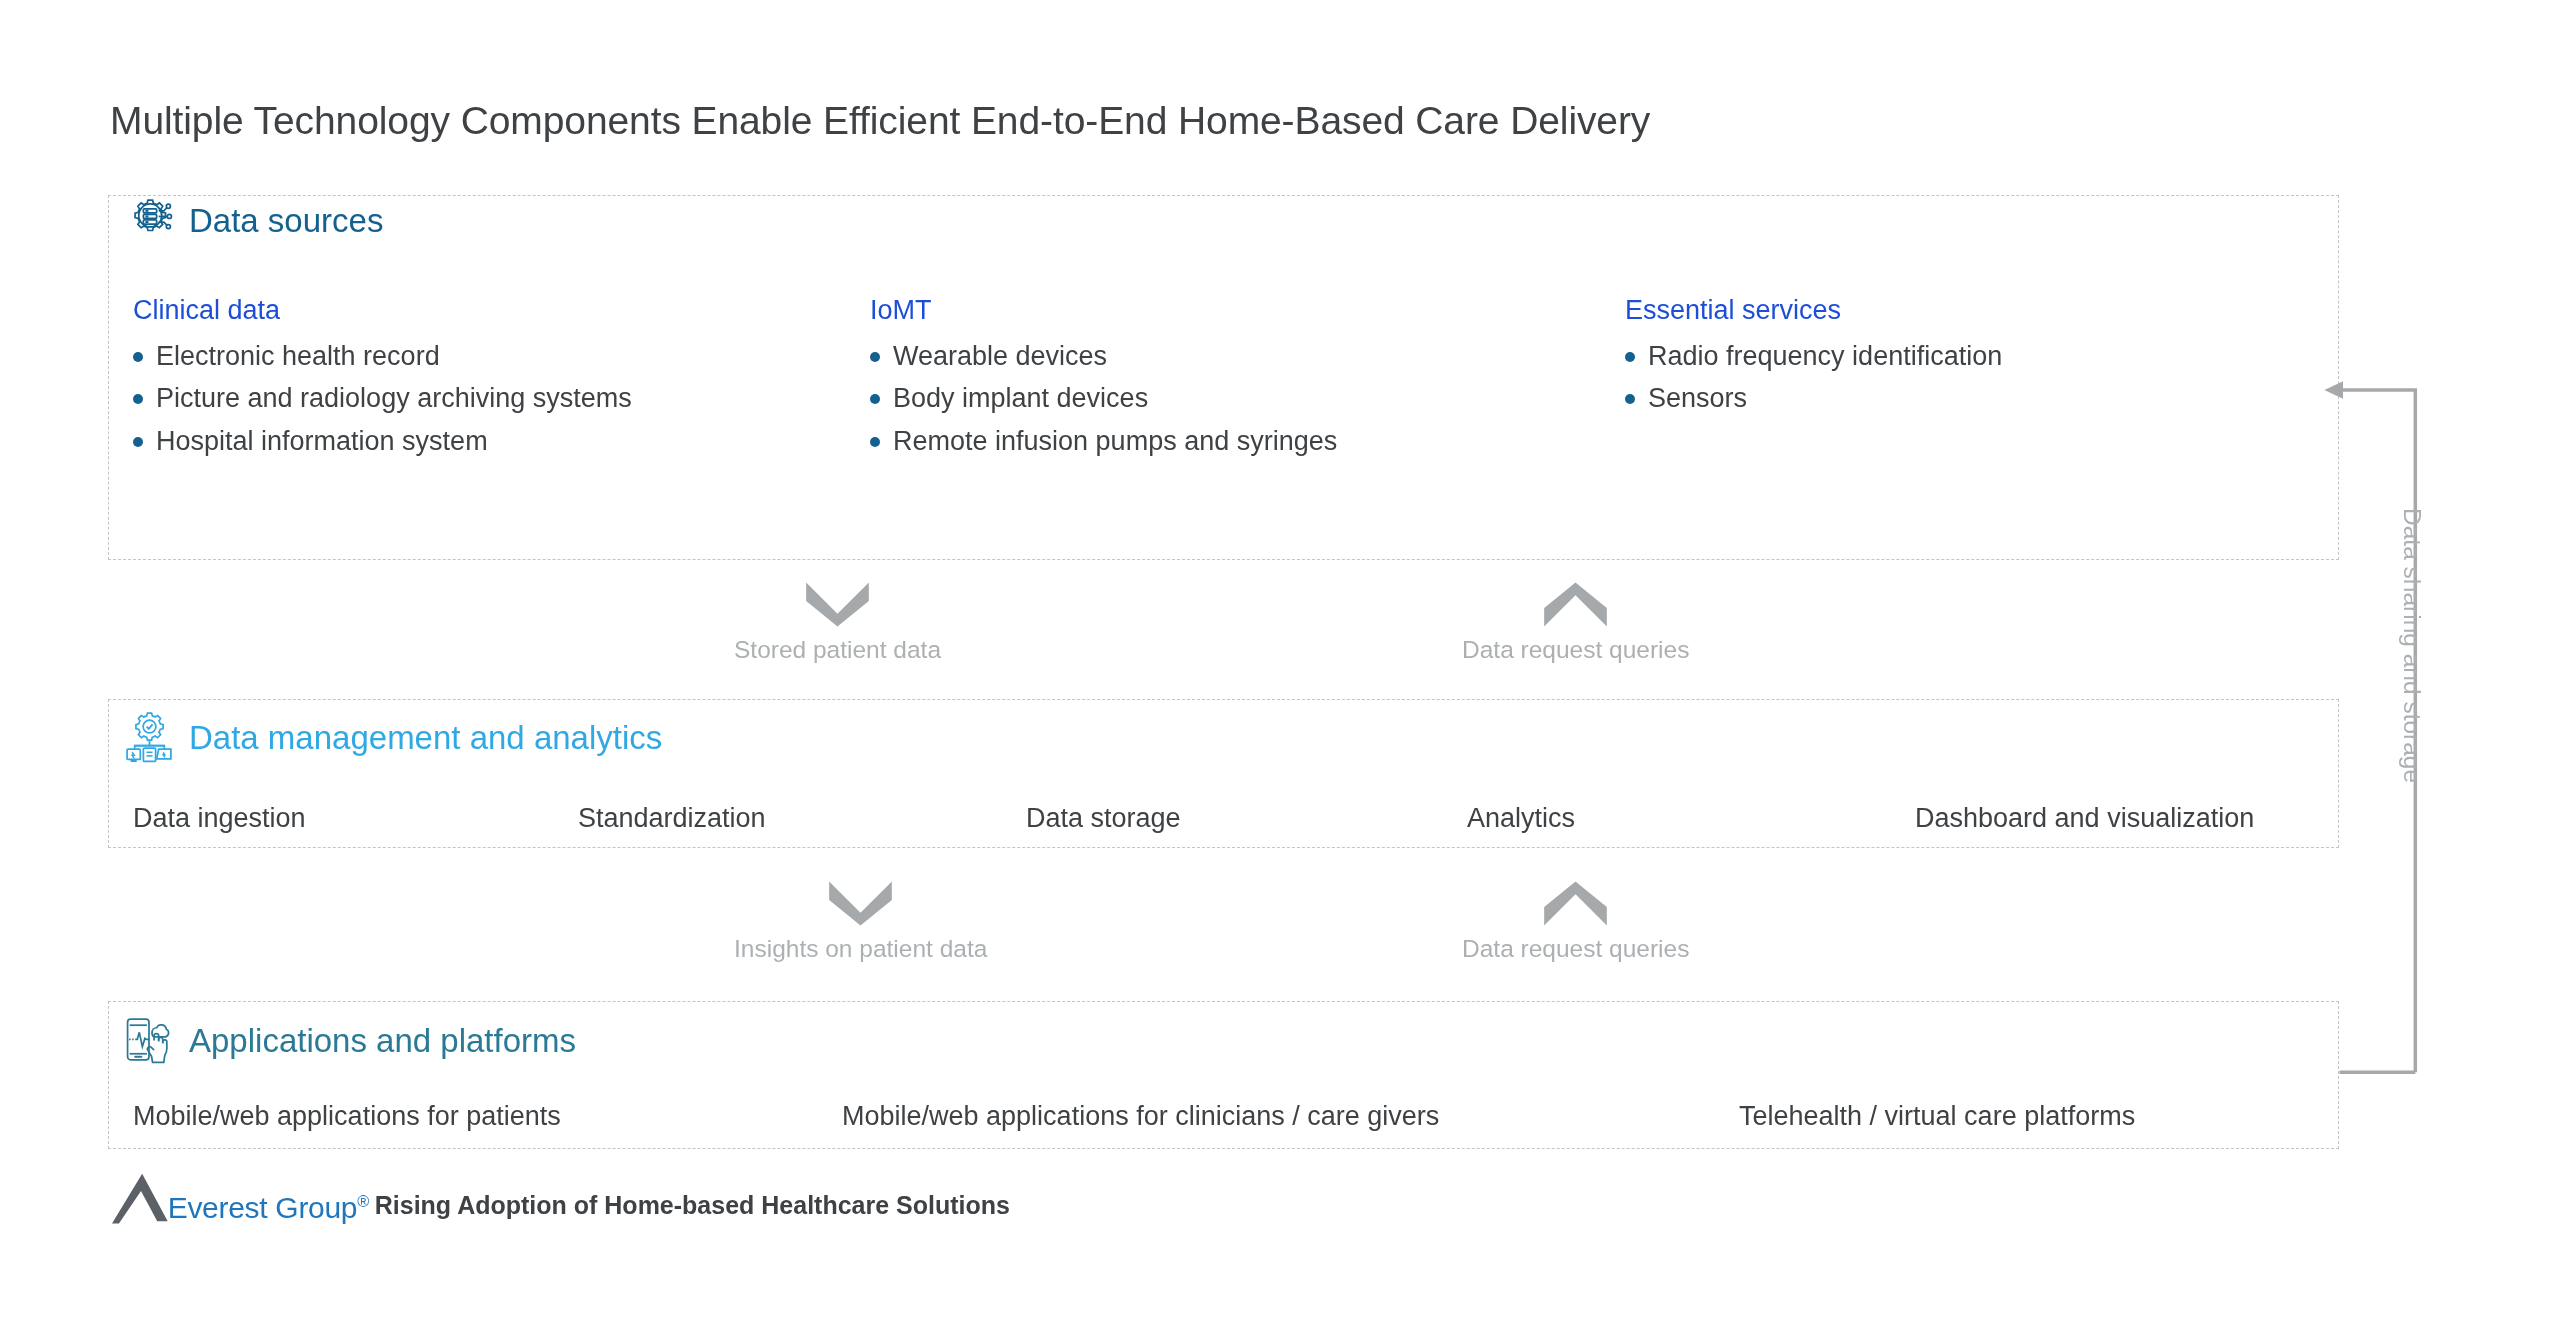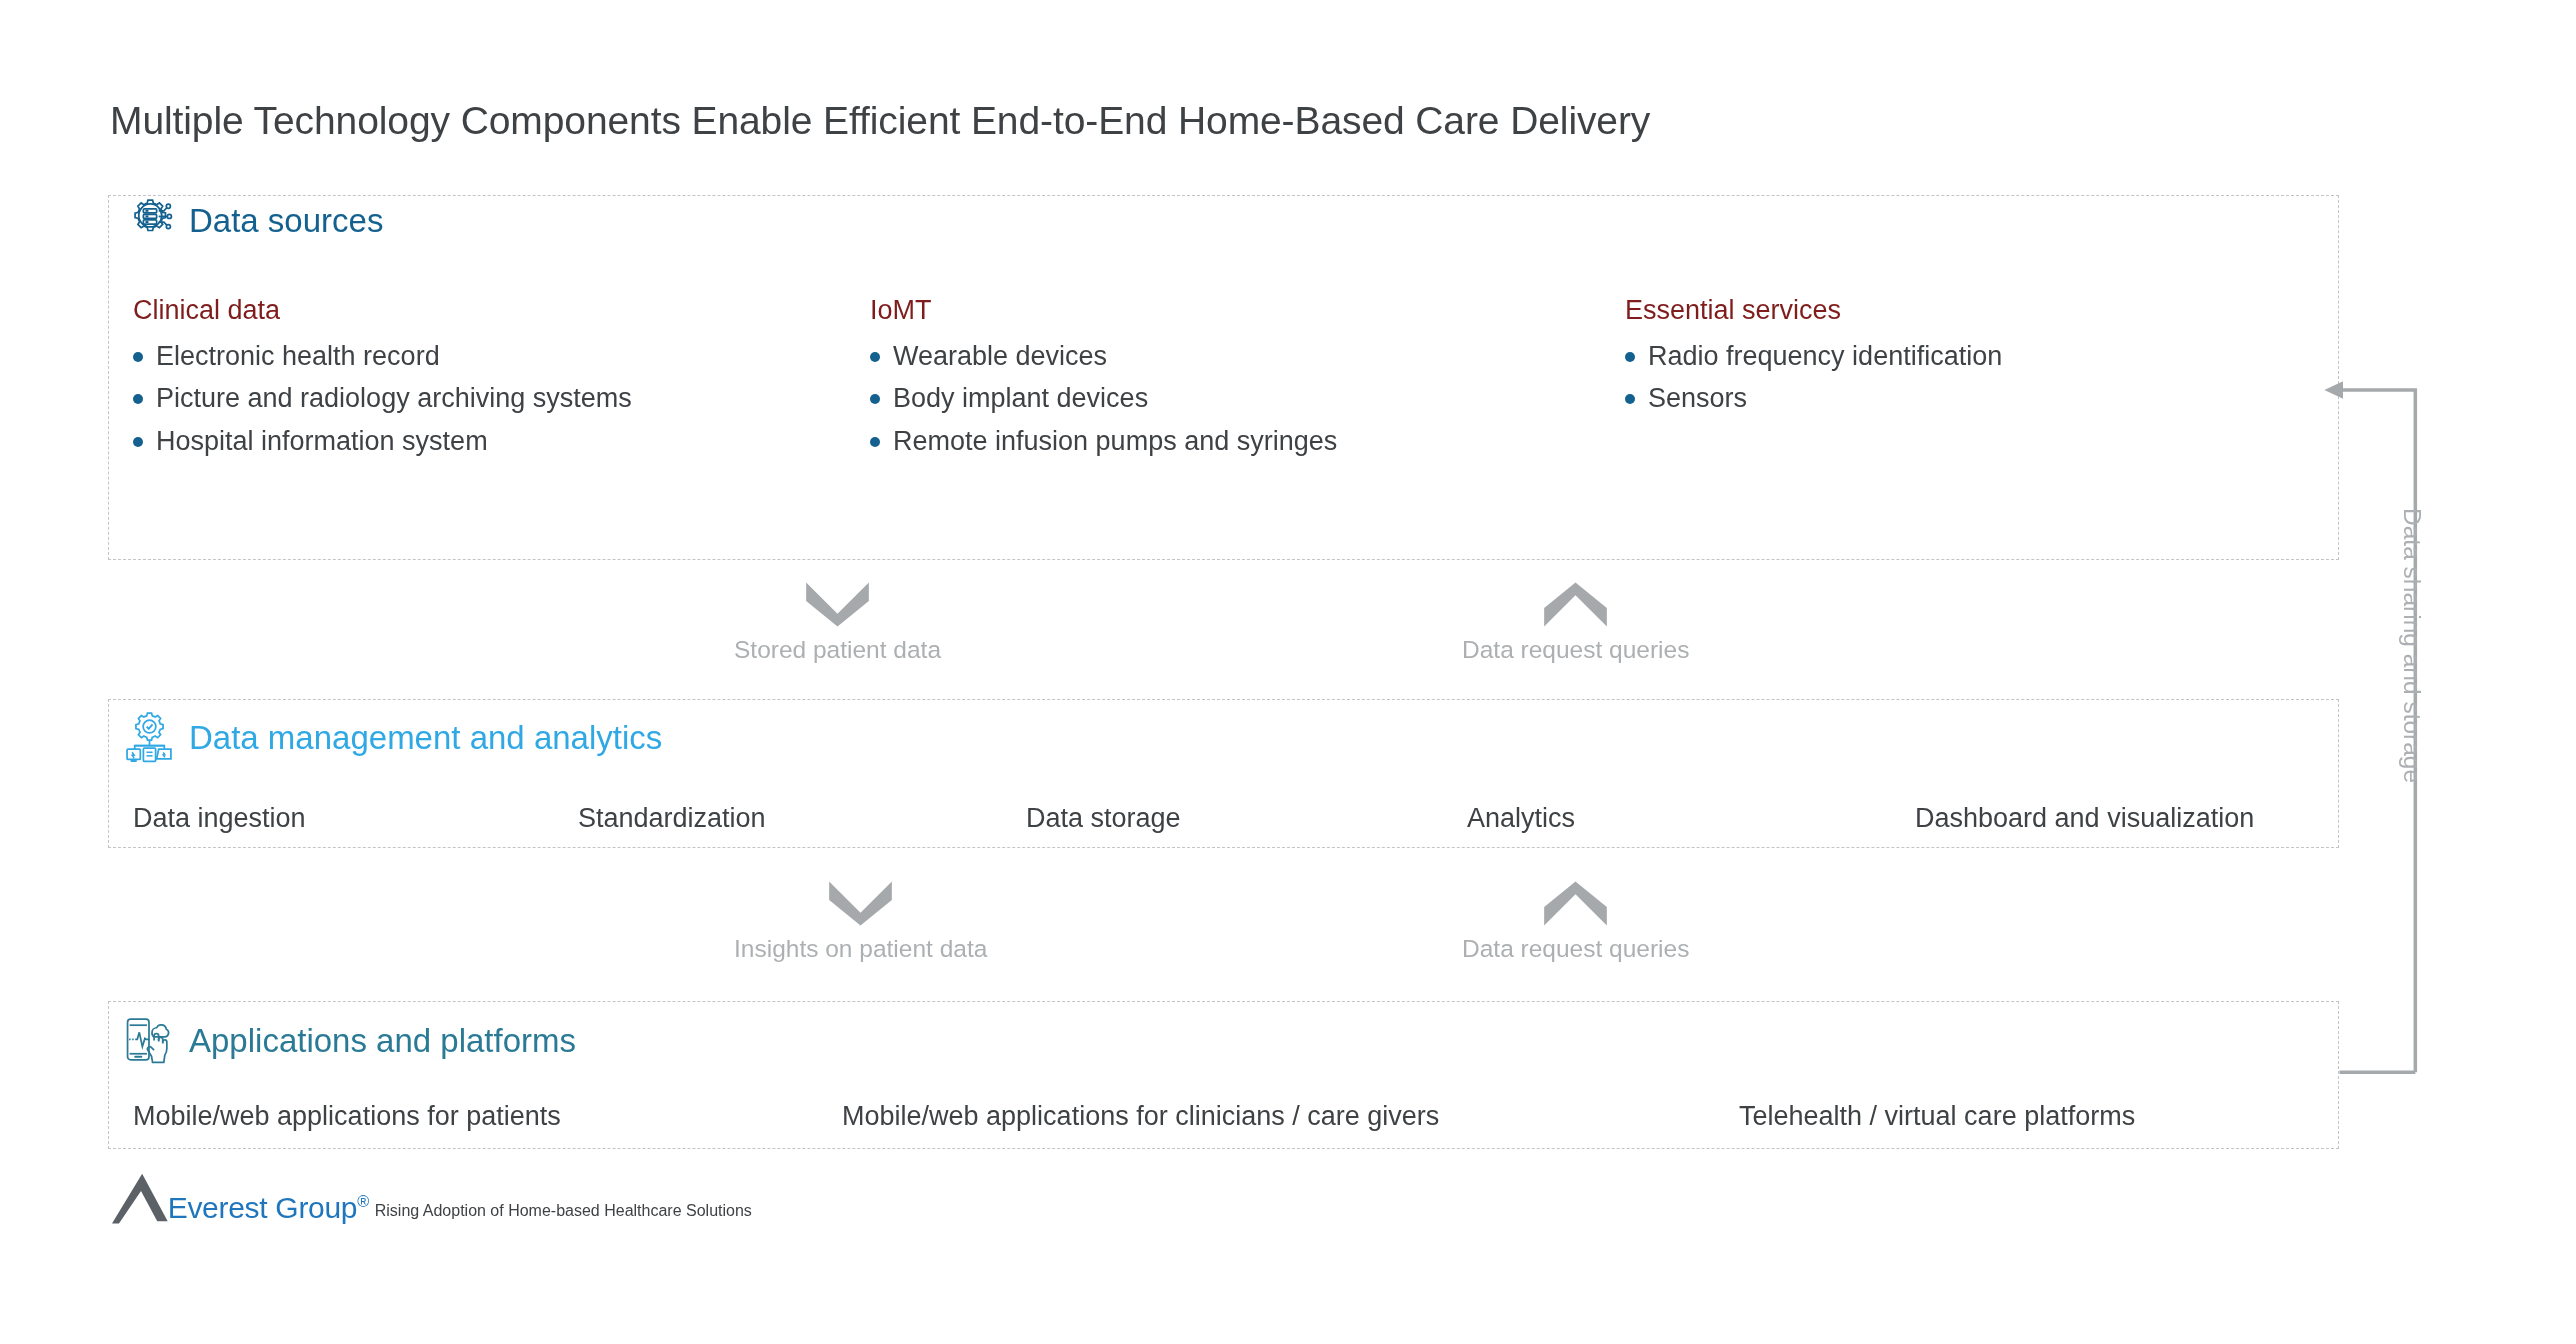--- a/index.html
+++ b/index.html
@@ -36,21 +36,21 @@
   #head-sources { left: 124px; top: 195px; }
   #head-sources .sec-label { color: #14618f; }
   #head-mgmt    { left: 124px; top: 712px; }
   #head-mgmt .sec-label { color: #2fa8e4; }
   #head-apps    { left: 124px; top: 1015px; }
   #head-apps .sec-label { color: #2a7a96; }
 
   
   .col { position: absolute; }
   .col-title {
-    font-size: 27px; color: #7f1d1d; font-weight: 400;
+    font-size: 27px; color: #1d4ed8; font-weight: 400;
     white-space: nowrap; margin-bottom: 15px;
   }
   .bullet-row {
     display: flex; align-items: flex-start; gap: 13px;
     margin-bottom: 11px; white-space: nowrap;
   }
   .bullet-dot {
     width: 10px; height: 10px; border-radius: 50%;
     background: #14618f; flex: 0 0 auto; margin-top: 11px;
   }
@@ -95,21 +95,21 @@
     font-size: 24.5px; color: #adb0b2; white-space: nowrap;
     transform-origin: 0 0; transform: rotate(90deg);
   }
 
   
   #footer { position: absolute; left: 112px; top: 1171px; display: flex; align-items: flex-end; }
   .logo-mark { width: 58px; height: 54px; display: block; margin-right: -2.3px; }
   .logo-word { font-size: 30px; color: #1f76bd; line-height: 1; margin-bottom: 2.3px; letter-spacing:-0.3px;}
   .logo-reg  { font-size: 16.3px; color: #1f76bd; vertical-align: super; }
   .footer-note {
-    font-size: 16px; color: #3f4245; margin-left: 5.8px; margin-bottom: 4.7px; white-space: nowrap;
+    font-size: 25px; color: #3f4245; margin-left: 5.8px; margin-bottom: 4.7px; white-space: nowrap; font-weight: bold;
   }
 </style>
 </head>
 <body>
 
 <div id="stage">
 
   <div class="page-title">Multiple Technology Components Enable Efficient End-to-End Home-Based Care Delivery</div>
 
   <div class="band" id="band-sources"></div>

